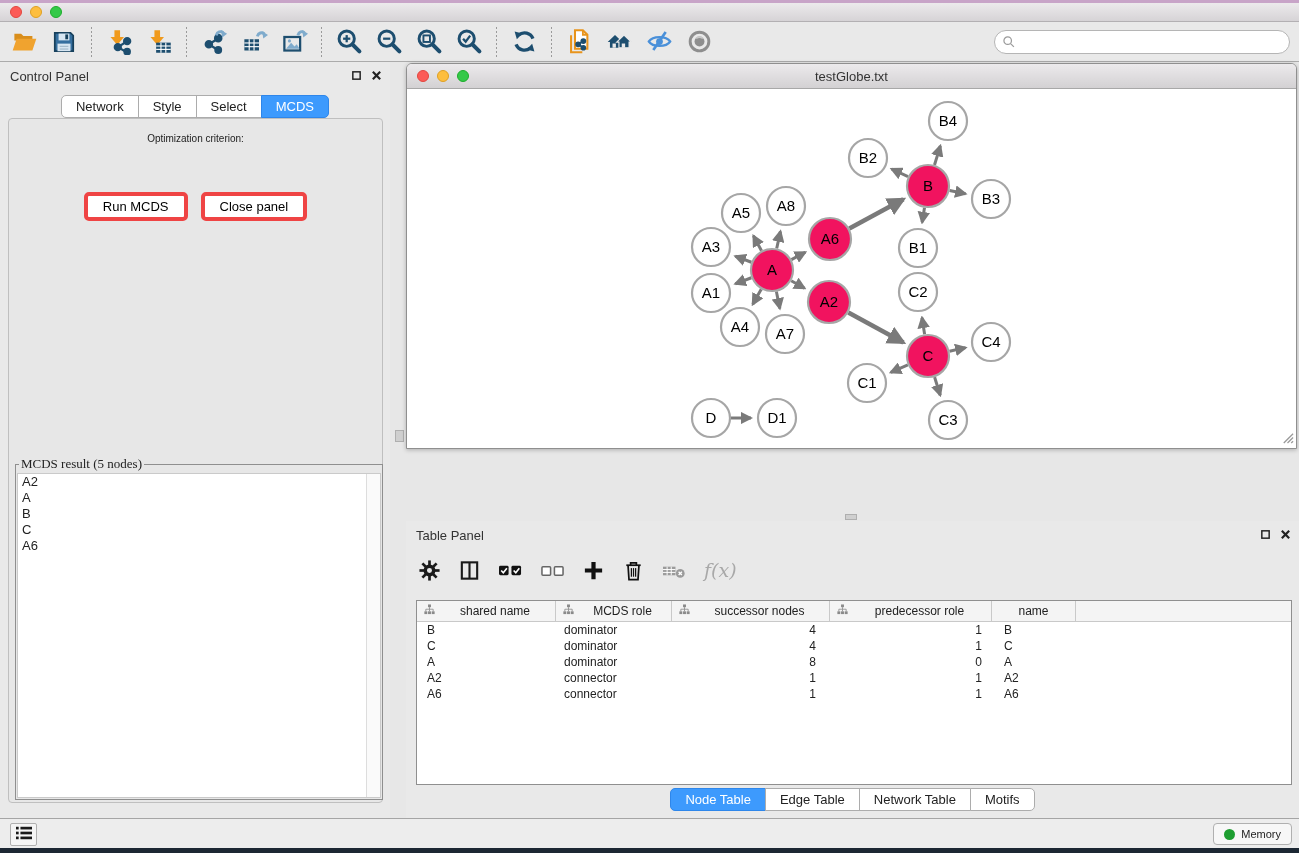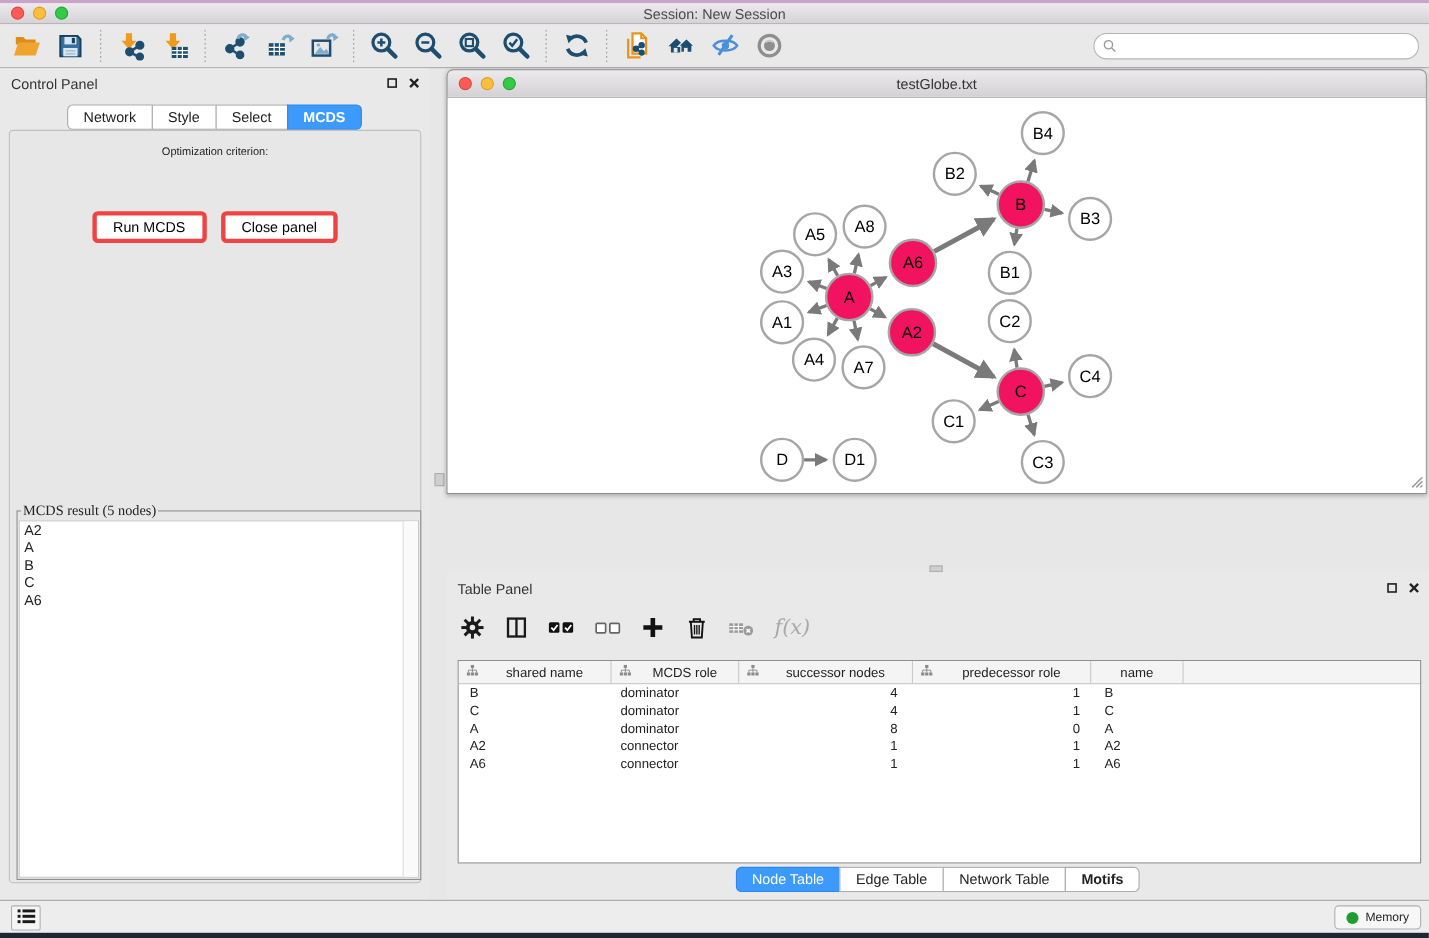--- a/index.html
+++ b/index.html
@@ -41,21 +41,21 @@
 
   
   .control-panel { left:0; top:62px; width:390px; height:756px; background:#E9E9E9; }
   .panel-header { position:absolute; left:0; top:0; width:100%; height:26px; }
   .panel-title { position:absolute; left:10px; top:7px; font-size:13px; color:#333; }
   .panel-controls { position:absolute; right:8px; top:7px; display:flex; gap:9px; align-items:center; }
   .cp-tabs { position:absolute; left:0; top:33px; width:100%; display:flex; justify-content:center; }
   .seg-tab { padding:3px 14px; background:#FFF; border:1px solid #ACACAC; margin-left:-1px;
     font-size:13px; color:#222; white-space:nowrap; }
   .seg-tab:first-child { border-radius:5px 0 0 5px; margin-left:0; }
-  .seg-tab:last-child { border-radius:0 5px 5px 0;font-weight:bold; }
+  .seg-tab:last-child { border-radius:0 5px 5px 0; }
   .seg-tab.selected { background:#3D9AFD; border-color:#2E86EA; color:#FFF; }
   .cp-content { position:absolute; left:8px; top:56px; width:375px; height:685px;
     border:1px solid #BFBFBF; border-radius:4px; background:#E7E7E7; }
   .opt-label { position:absolute; left:0; top:14px; width:100%; text-align:center; font-size:10px; }
   .dropdown { position:absolute; left:35px; top:38px; width:312px; height:24px; background:#FFF;
     border:1px solid #A9A9A9; border-radius:4px; }
   .dropdown .val { position:absolute; left:9px; top:0; line-height:22px; font-size:13px; }
   .dropdown .spinner { position:absolute; right:1px; top:1px; width:19px; height:20px; border-radius:3px;
     background:linear-gradient(#69AEFC,#3083F4); display:flex; align-items:center; justify-content:center; }
   .btn-row { position:absolute; left:0; top:73px; width:100%; display:flex; justify-content:center; gap:13px; }
@@ -112,21 +112,20 @@
 <div class="screen">
 
   <div class="abs desktop-top"></div>
 
   <div class="abs app-titlebar">
     <div class="traffic">
       <span class="light red"></span>
       <span class="light yellow"></span>
       <span class="light green"></span>
     </div>
-    <div class="app-title">Session: New Session</div>
   </div>
 
   <div class="abs main-toolbar-row" id="main-toolbar">
       <div class="tool-group">
         <span class="tool-btn">
           <span class="icon">
             <svg viewBox="0 0 24 24" width="27" height="27">
               <path d="M3 5h6l2 2h8v4H3z" fill="#D98E1C"></path>
               <path d="M1.5 20 5 9.5h17.5L19 20z" fill="#F0A32F"></path>
             </svg>

